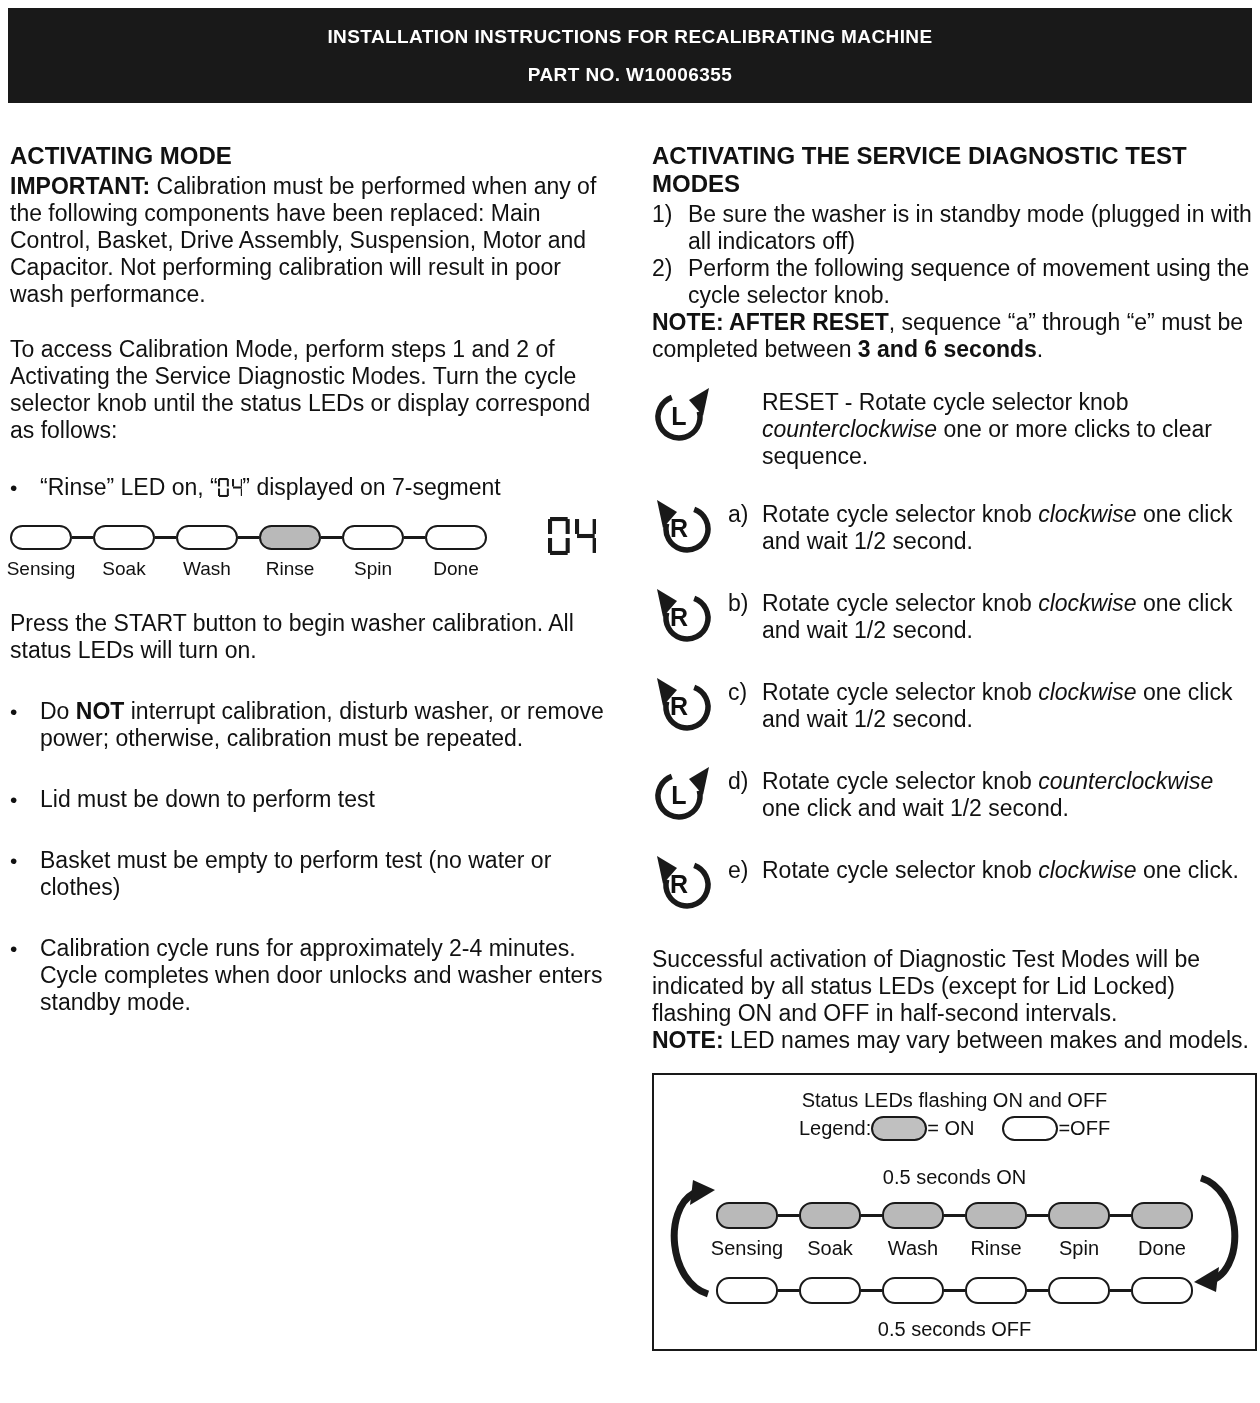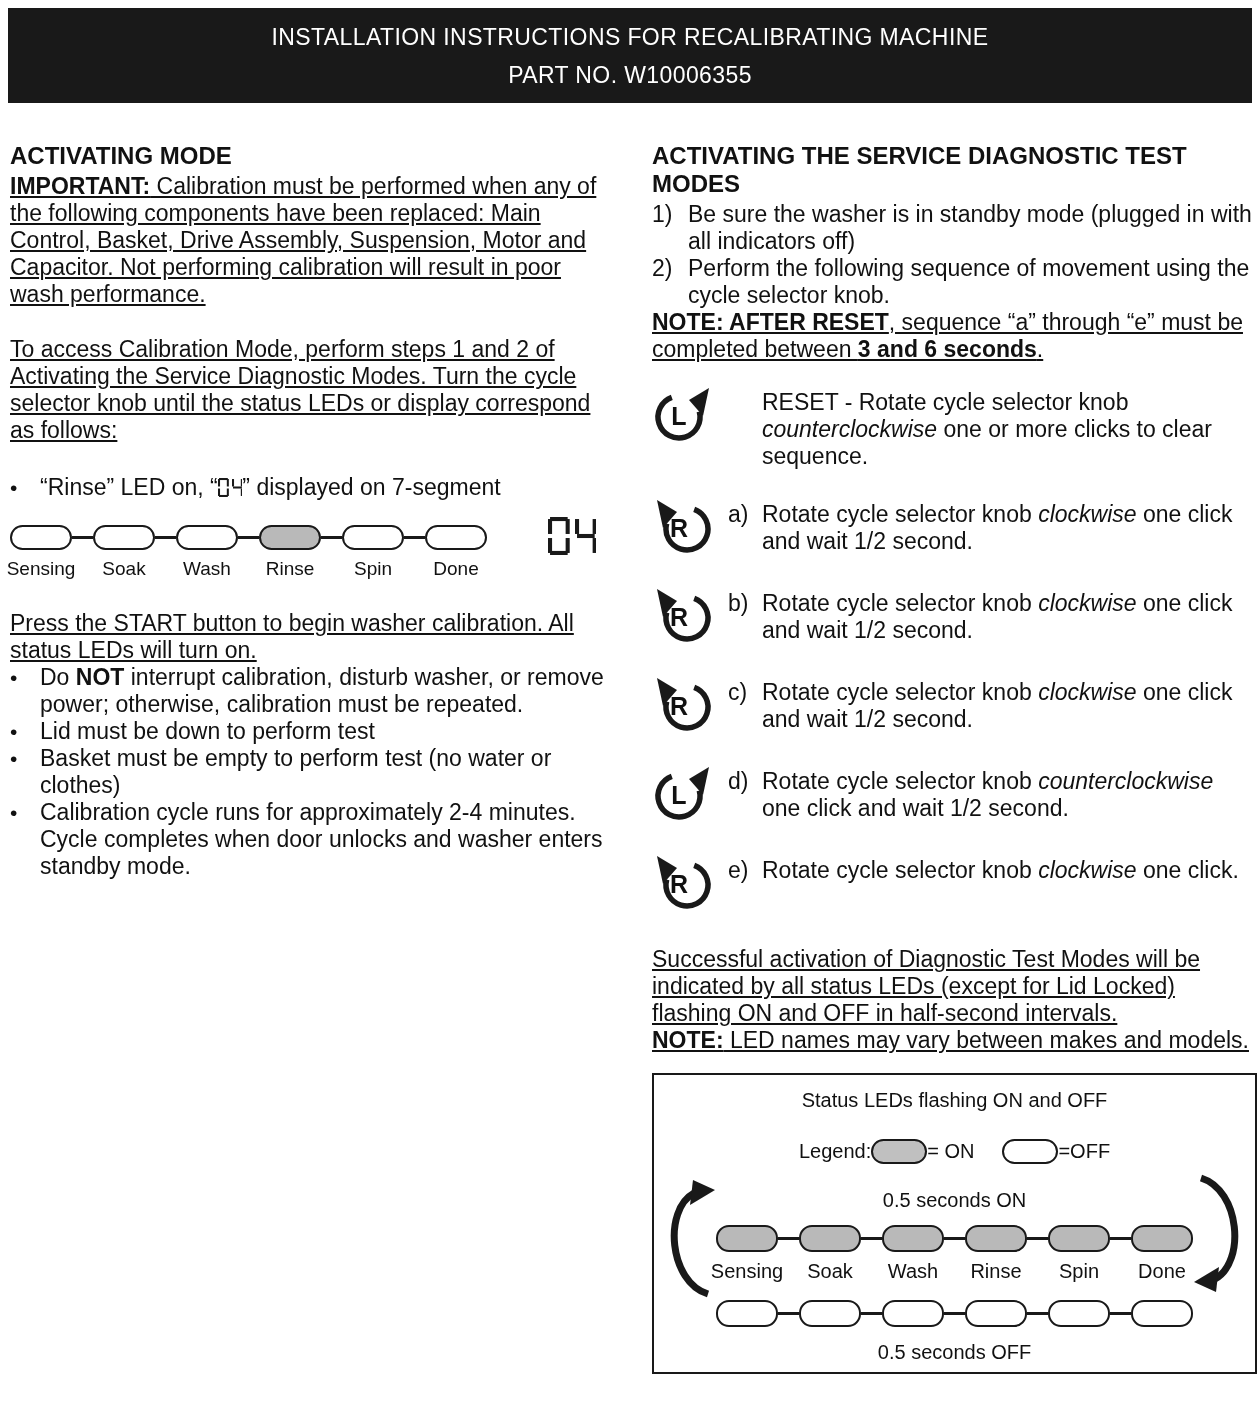--- a/index.html
+++ b/index.html
@@ -2,33 +2,33 @@
 <html><head>
 <meta charset="utf-8">
 <style>
   html,body{margin:0;padding:0;background:#fff;}
   body{width:1260px;height:1403px;position:relative;overflow:hidden;
        font-family:"Liberation Sans",sans-serif;color:#111;}
 
   
   .hdr{position:absolute;left:8px;top:8px;width:1244px;height:95px;background:#191919;
        color:#fff;display:flex;flex-direction:column;justify-content:center;align-items:center;
-       text-align:center;font-weight:normal;font-size:23px;line-height:38px;letter-spacing:.4px;}
+       text-align:center;font-weight:bold;font-size:19px;line-height:38px;letter-spacing:.4px;}
 
   
   .col{position:absolute;top:142px;font-size:23px;line-height:27px;}
   .col-left{left:10px;width:594px;}
   .col-right{left:652px;width:605px;}
   h2{font-size:24px;line-height:28px;margin:0 0 3px 0;font-weight:bold;}
-  p{margin:0;text-decoration:underline;}
+  p{margin:0;}
   .gap28{margin-top:28px;}
   b{font-weight:bold;}
 
   
-  .bullet{display:flex;}
+  .bullet{display:flex;margin-top:34px;}
   .bullet .bmark{width:30px;flex:none;}
   .bullet .bmark::before{content:"•";font-size:21px;}
   .btext{flex:1;}
 
   
   .led-strip{display:flex;align-items:center;width:max-content;}
   .led-unit{position:relative;flex:none;text-decoration:underline;}
   .pill{width:62px;height:25px;border:2.5px solid #191919;border-radius:13px;background:#fff;box-sizing:border-box;}
   .pill.on{background:#b9b9b9;}
   .conn{width:21px;height:3px;background:#191919;flex:none;}
@@ -53,21 +53,21 @@
   .knob-letter{position:absolute;left:0;top:2px;width:54px;height:58px;display:flex;
                align-items:center;justify-content:center;font-weight:bold;font-size:25px;}
   .step-label{width:34px;flex:none;}
   .step-text{flex:1;}
   .step-text i{font-style:italic;font-weight:normal;}
 
   
   .flash-box{margin-top:19px;border:2.5px solid #191919;position:relative;
              padding:14px 0 8px 0;font-size:20px;line-height:23px;}
   .fb-title{text-align:center;}
-  .fb-legend{display:flex;justify-content:center;align-items:center;margin-top:27px;}
+  .fb-legend{display:flex;justify-content:center;align-items:center;margin-top:4px;}
   .pill-sm{width:56px;height:25px;border:2.5px solid #191919;border-radius:13px;background:#fff;box-sizing:border-box;}
   .pill-sm.on{background:#c0c0c0;}
   .fb-caption{text-align:center;margin-top:25px;}
   .fb-caption-off{text-align:center;margin-top:14px;}
   .fb-strip-wrap{display:flex;justify-content:center;margin-top:13px;}
   .fb-strip-wrap.r1{margin-bottom:48px;}
   .fb-strip-wrap .pill{width:62px;height:27px;}
   .fb-strip-wrap .led-label{top:36px;font-size:20px;}
   .arrow-left{position:absolute;left:9px;top:97px;}
   .arrow-right{position:absolute;right:9px;top:97px;transform:rotate(180deg);}

